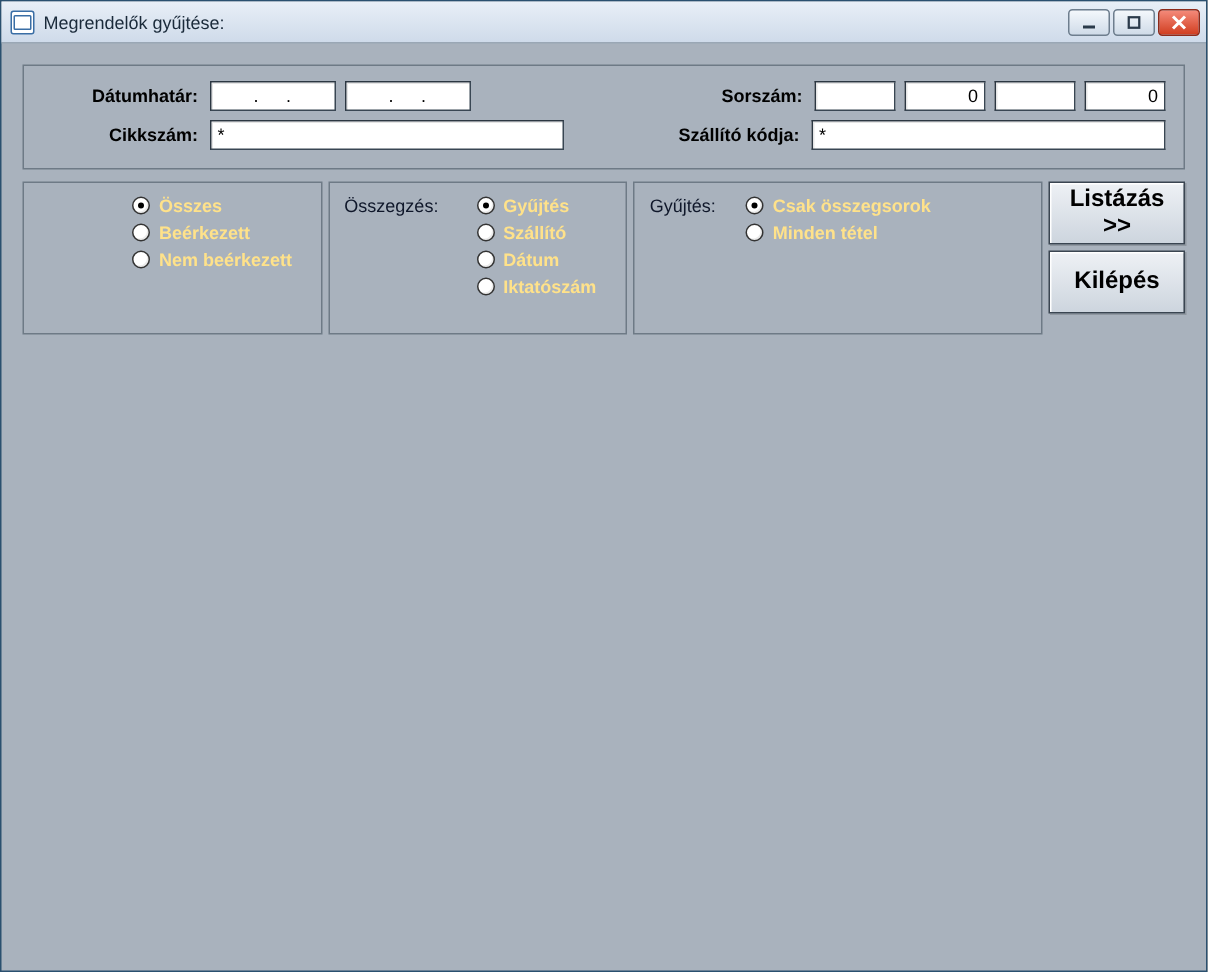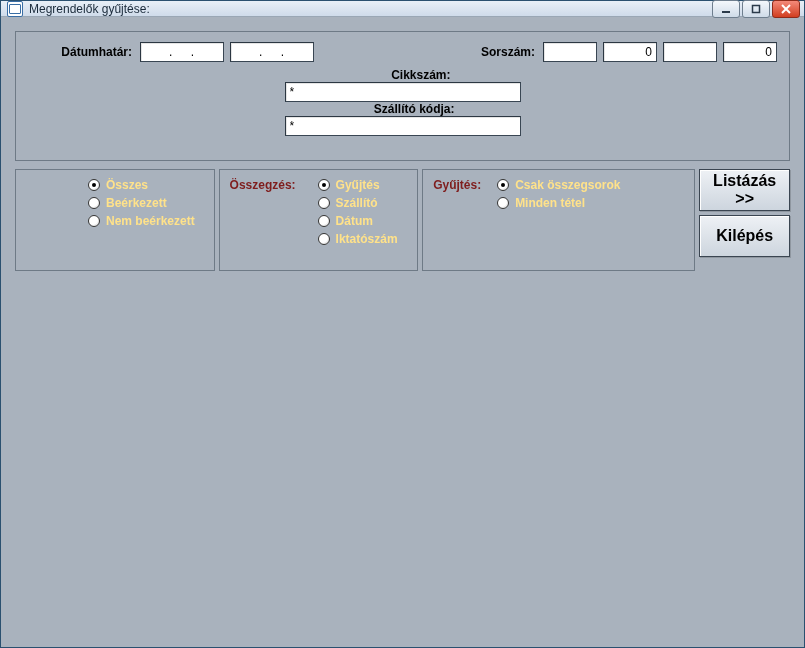--- a/index.html
+++ b/index.html
@@ -11,21 +11,21 @@
     background: #808080;
     overflow: hidden;
   }
   .window {
     width: 805px; height: 648px;
     background: #a9b2bd;
     border: 1px solid #2a506f;
     display: flex; flex-direction: column;
   }
   .titlebar {
-    height: 16px;
+    height: 28px;
     background: linear-gradient(#e8eff7,#cfdbea);
     border-bottom: 1px solid #9aa7b5;
     display: flex; align-items: center;
     padding: 0 4px 0 6px;
   }
   .title-icon {
     width: 16px; height: 16px;
     background: #fff;
     border: 1px solid #3a6ea5;
     border-radius: 2px;
@@ -58,21 +58,21 @@
     display:flex; flex-direction:column; gap:8px;
   }
   .filters {
     border:1px solid #6e7a86;
     background:#a9b2bd;
     padding:10px 12px 12px;
   }
   .filters-row {
     display:flex; align-items:center; margin-bottom:6px;
   }
-  .filters-row:last-child{ margin-bottom:12px;flex-direction:column; }
+  .filters-row:last-child{ margin-bottom:0; }
   .lbl {
     font-weight:bold; color:#000;
     text-align:right;
     padding-right:8px;
   }
   .lbl-datum { width:112px; }
   .lbl-cikk { width:112px; }
   .lbl-sorszam { width:92px; }
   .lbl-szallito { width:120px; }
   .spacer { flex:1; }
@@ -98,21 +98,21 @@
   .panel {
     border:1px solid #6e7a86;
     background:#a9b2bd;
     padding:8px 10px 25px;
     height:102px;
   }
   .panel1 { width:210px; }
   .panel2 { width:210px; }
   .panel3 { width:288px; }
   .panel-label {
-    font-weight:bold; color:#7f1d1d;
+    font-weight:normal; color:#0f172a;
     display:inline-block;
   }
   .radios {
     display:flex; flex-direction:column; gap:4px;
     margin-top:0px;
   }
   .radio-row {
     display:flex; align-items:center; gap:6px;
     color:#ffe28a;
     font-weight:bold;

